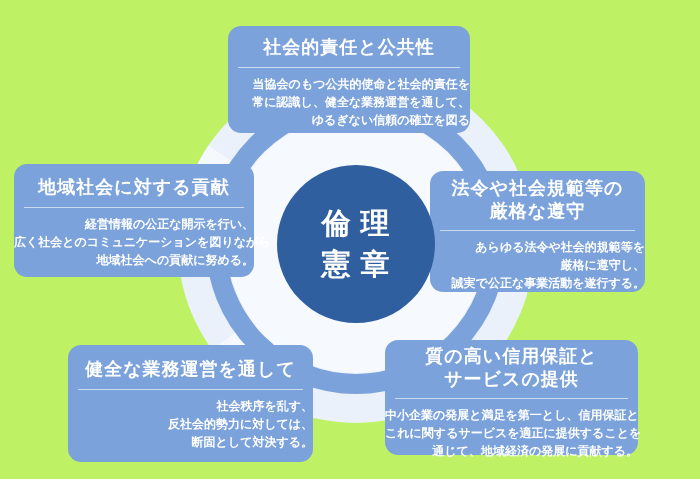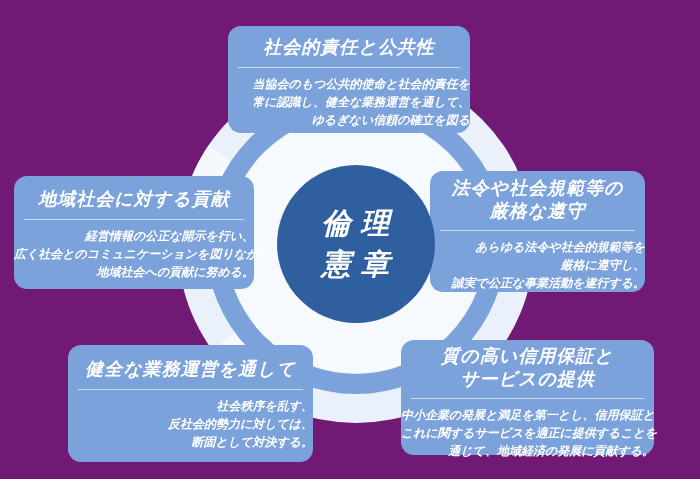--- a/index.html
+++ b/index.html
@@ -11,21 +11,21 @@
     --text-color:#FFFFFF;
     --divider-color:rgba(255,255,255,.6);
   }
   *{margin:0;padding:0;box-sizing:border-box;}
   html,body{background:#fff;}
   body{
     font-family:"Liberation Sans","DejaVu Sans",sans-serif;
     width:700px;height:479px;overflow:hidden;
   }
   .stage{
-    position:relative;width:700px;height:479px;background:#701a75;overflow:hidden;font-style:italic;
+    position:relative;width:700px;height:479px;background:#bef264;overflow:hidden;
   }
   
   .halo{
     position:absolute;left:178px;top:67px;width:356px;height:356px;border-radius:50%;
     background:var(--halo-color);
     overflow:hidden;
   }
   .halo::after{ 
     content:"";position:absolute;inset:0;border-radius:50%;
     background:conic-gradient(from 18deg,
@@ -50,24 +50,24 @@
   .box-title{
     font-size:18px;font-weight:bold;line-height:1.25;letter-spacing:1px;
     white-space:pre;color:var(--text-color);
   }
   .divider{height:1px;background:var(--divider-color);margin:8px 10px 7px;}
   .box-body{
     font-size:12px;font-weight:bold;line-height:1.52;letter-spacing:0px;
     white-space:pre;color:var(--text-color);text-align:right;
   }
   .box-top         {left:228px;top:26px; width:242px;height:107px;padding-top:10px;}
-  .box-left        {left:14px; top:176px;width:240px;height:113px;padding-top:12px;}
+  .box-left        {left:14px; top:164px;width:240px;height:113px;padding-top:12px;}
   .box-right       {left:430px;top:171px;width:215px;height:121px;padding-top:6px;}
   .box-bottom-left {left:68px; top:345px;width:245px;height:117px;padding-top:13px;}
-  .box-bottom-right{left:401px;top:340px;width:253px;height:115px;padding-top:5px;}
+  .box-bottom-right{left:385px;top:340px;width:253px;height:115px;padding-top:5px;}
   
   .center-circle{
     position:absolute;left:277px;top:165px;width:158px;height:158px;border-radius:50%;
     background:var(--center-color);
     display:flex;align-items:center;justify-content:center;
   }
   .center-text{
     color:var(--text-color);font-size:29px;font-weight:bold;line-height:1.4;
     text-align:center;white-space:pre;letter-spacing:1px;
   }

